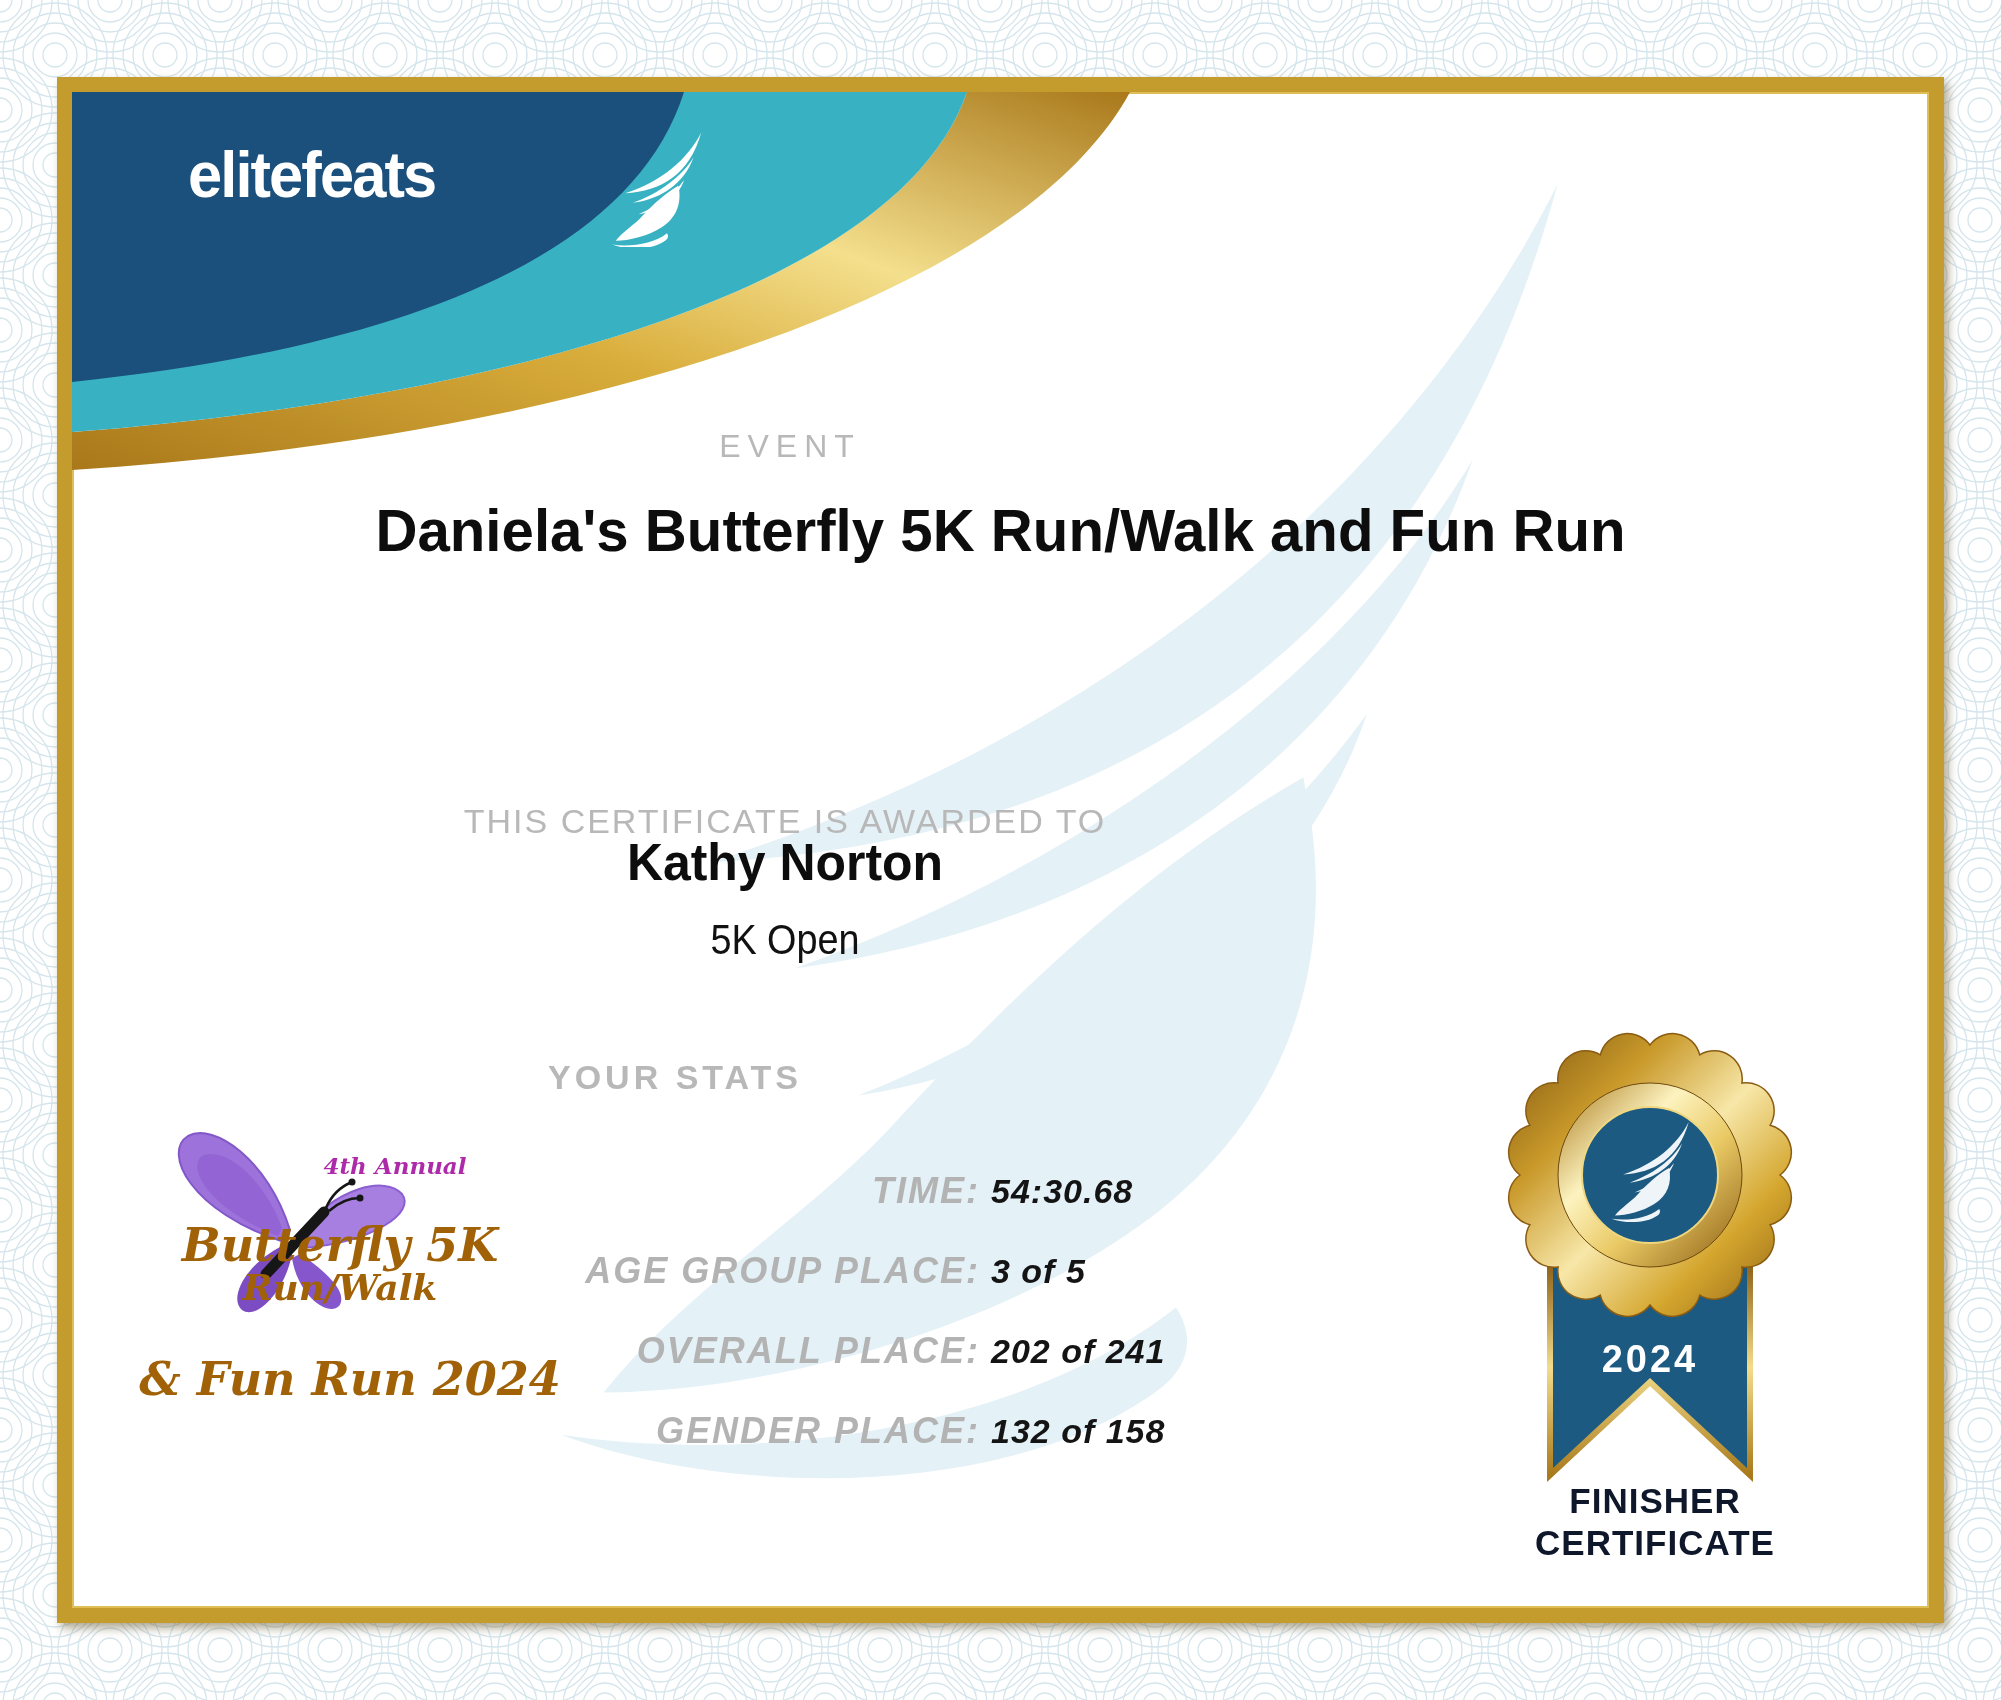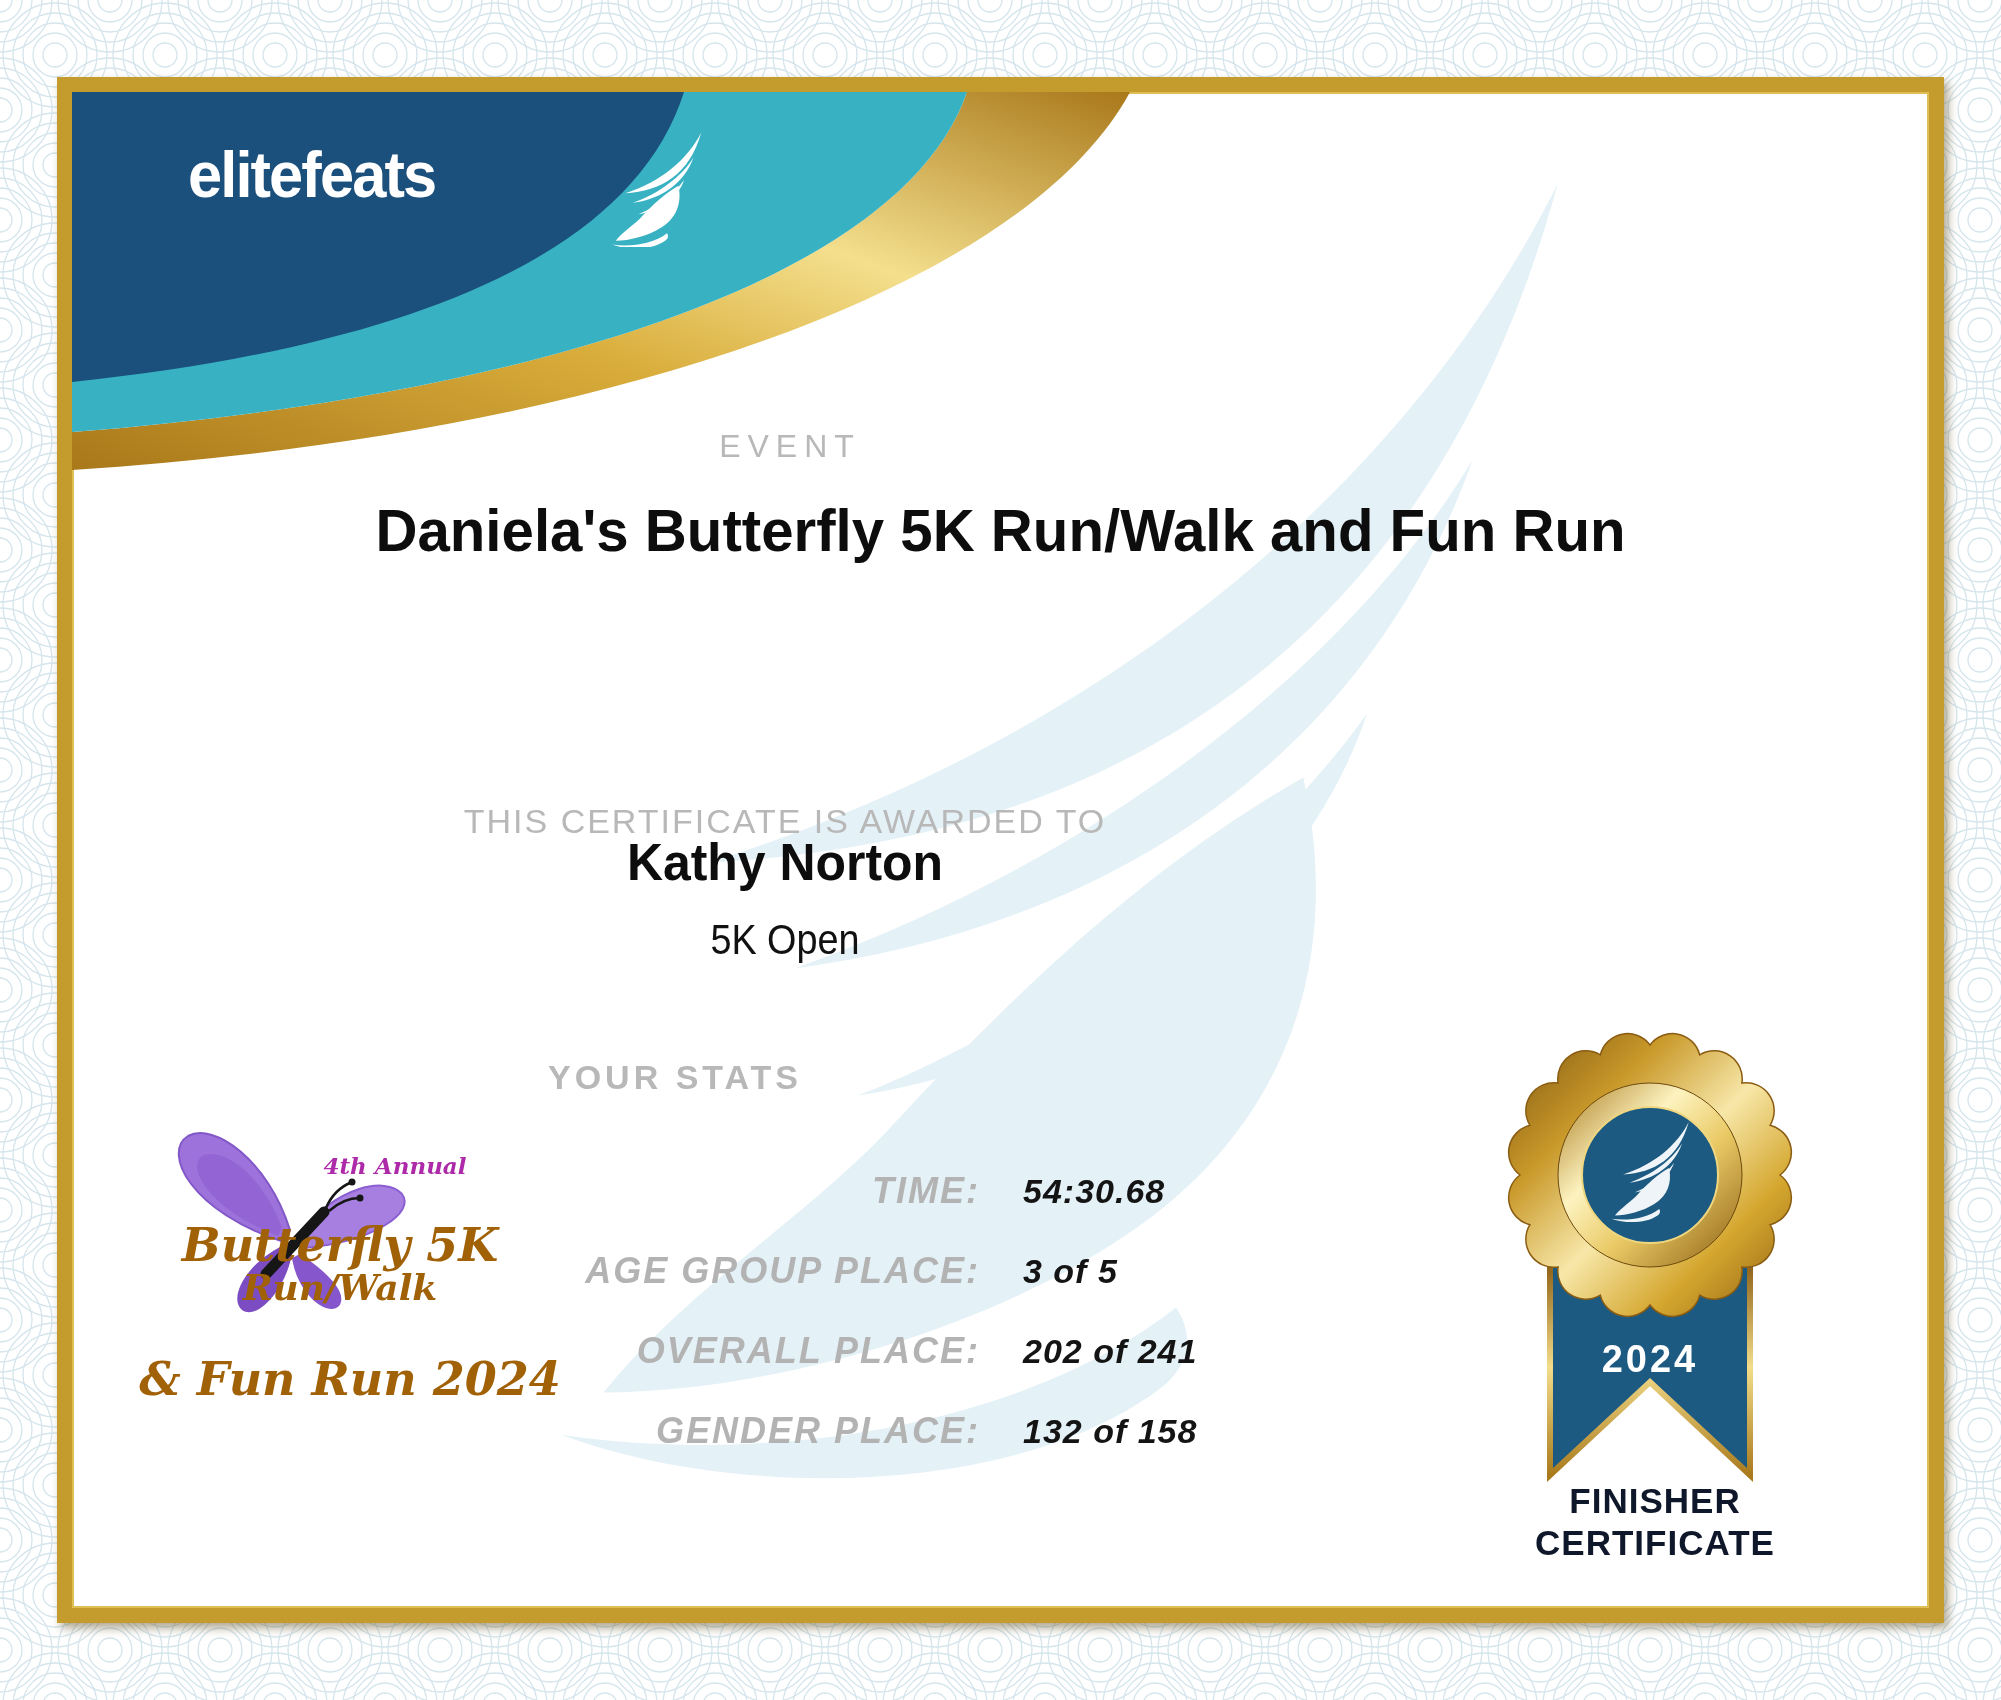--- a/index.html
+++ b/index.html
@@ -21,21 +21,21 @@
          transform:scaleX(.97);}
   .awarded{left:285px;top:762px;width:1000px;text-align:center;font-size:34px;letter-spacing:2px;margin-top:40px;}
   .name{left:285px;top:832px;width:1000px;text-align:center;font-size:52px;font-weight:bold;color:#0d0d0d;
         transform:scaleX(.96);}
   .division{left:285px;top:916px;width:1000px;text-align:center;font-size:42px;color:#111;
             transform:scaleX(.9);}
   .your-stats{left:475px;top:1058px;width:400px;text-align:center;font-size:34px;font-weight:bold;letter-spacing:4px;}
   .stats{position:absolute;left:300px;top:1170px;width:1250px;font-style:italic;}
   .stat-row{display:flex;align-items:baseline;height:40px;margin-bottom:40px;}
   .stat-lbl{flex:0 0 680px;text-align:right;font-size:36px;color:#b3b3b3;font-weight:600;letter-spacing:2px;}
-  .stat-val{margin-left:43px;font-size:34px;font-weight:bold;color:#141414;letter-spacing:1px;}
+  .stat-val{margin-left:11px;font-size:34px;font-weight:bold;color:#141414;letter-spacing:1px;}
   .script{font-family:"DejaVu Serif",serif;font-style:italic;font-weight:bold;color:#a16207;text-align:center;}
   .annual{left:255px;top:1152px;width:280px;font-size:23px;color:#ad2ba8;}
   .blog1{left:120px;top:1218px;width:440px;font-size:46px;}
   .blog2{left:120px;top:1266px;width:440px;font-size:36px;}
   .blog3{left:120px;top:1352px;width:460px;font-size:46px;}
   .finisher{left:1470px;top:1480px;width:370px;text-align:center;font-size:35px;font-weight:bold;
             color:#0f172a;letter-spacing:1px;line-height:42px;}
 </style>
 </head>
 <body>

